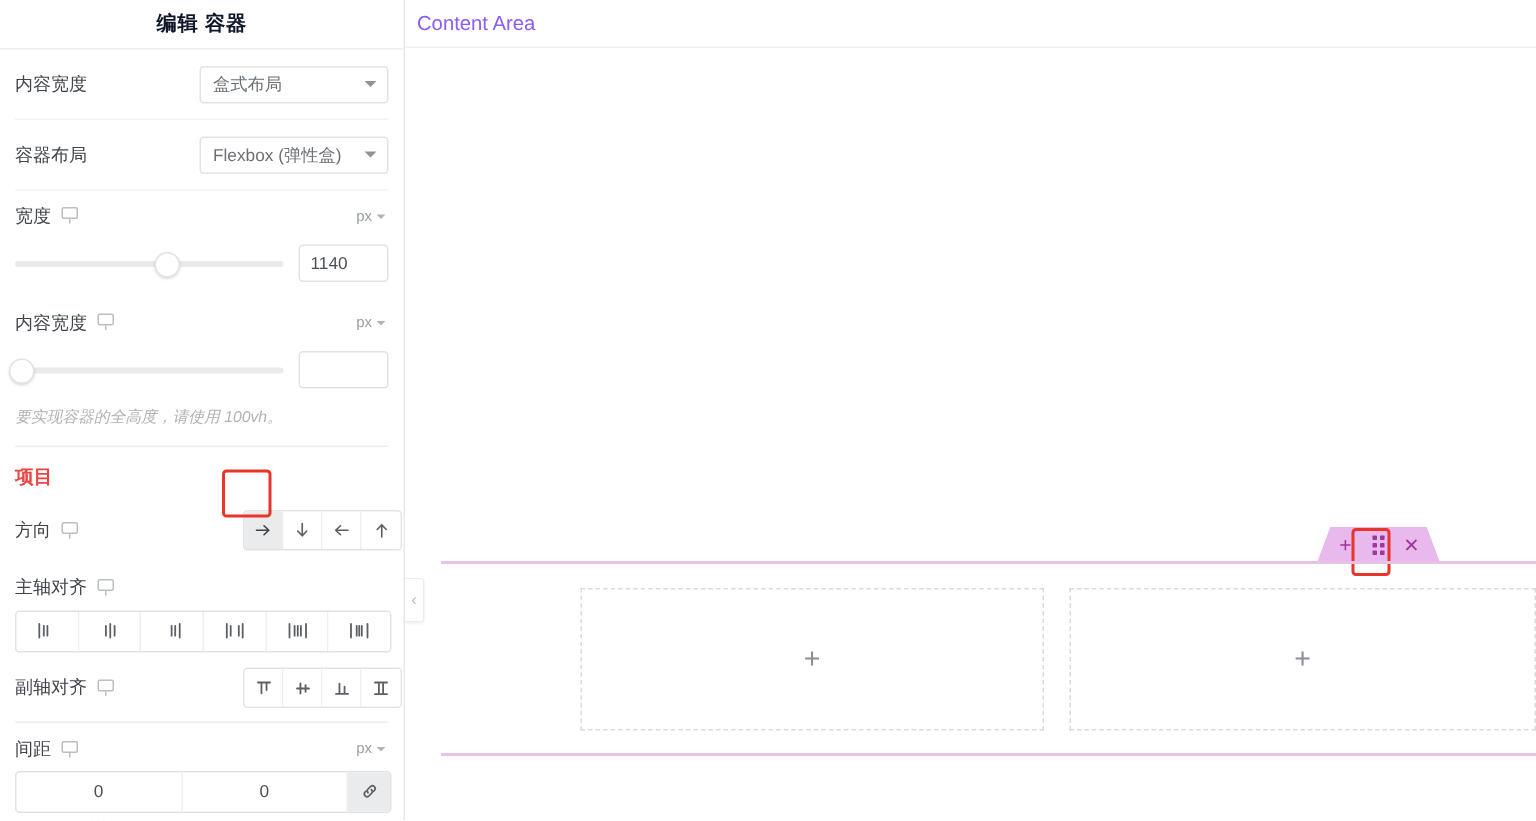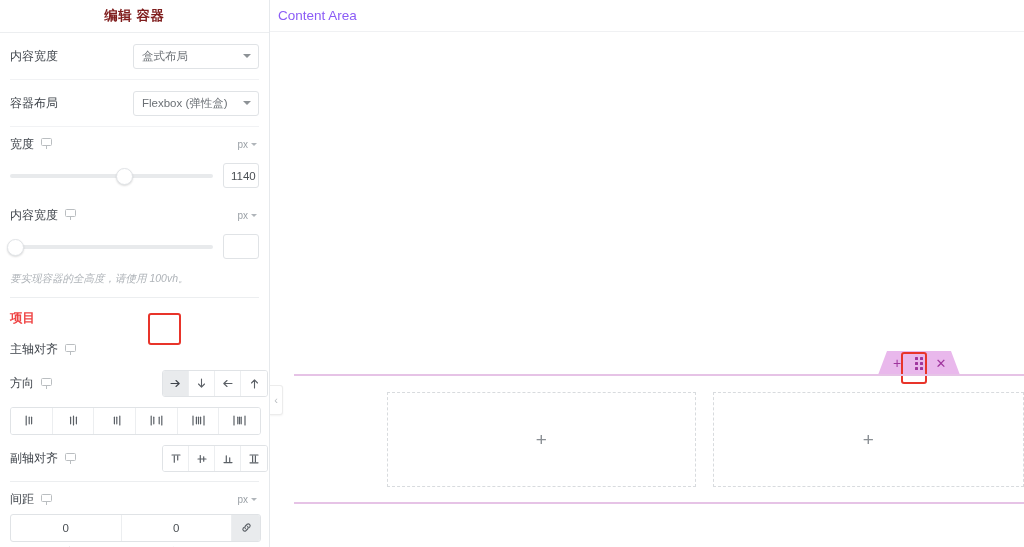--- a/index.html
+++ b/index.html
@@ -15,21 +15,21 @@
 
   
   .sidebar{
     position:relative;width:270px;height:547px;
     background:#ffffff;box-sizing:border-box;
     border-right:1px solid #e6e9ec;
     overflow:hidden;
   }
   .panel-header{
     height:32px;display:flex;align-items:center;justify-content:center;
-    font-size:13.5px;font-weight:700;color:#7f1d1d;letter-spacing:.5px;
+    font-size:13.5px;font-weight:700;color:#0f172a;letter-spacing:.5px;
   }
   .panel-body{padding:0 10px;}
   .sec-divider{height:1px;background:#eceef0;margin:0 0 0 0;}
 
   .row{
     display:flex;align-items:center;min-height:38px;
     border-bottom:1px solid #f1f2f4;
     padding:4px 0;
   }
   .row.nb{border-bottom:none;gap:34px;}
@@ -75,21 +75,21 @@
   
   .sliderrow{display:flex;align-items:center;gap:10px;padding:6px 0 10px 0;}
   .slider{position:relative;flex:1 1 auto;height:16px;display:flex;align-items:center;}
   .slider .track{width:100%;height:4px;border-radius:2px;background:#e8eaec;}
   .slider .knob{
     position:absolute;top:50%;width:15px;height:15px;margin-top:-7.5px;margin-left:-7.5px;
     border-radius:50%;background:#fff;border:1px solid #e1e4e7;
     box-shadow:0 1px 2px rgba(0,0,0,.14);
   }
   .numbox{
-    flex:0 0 auto;width:36px;height:25px;box-sizing:border-box;
+    flex:0 0 auto;width:60px;height:25px;box-sizing:border-box;
     border:1px solid #e0e3e6;border-radius:3px;background:#fff;
     display:flex;align-items:center;padding:0 7px;
     font-size:11.5px;color:#4a4f54;
   }
   .hint{
     font-size:10.5px;color:#aeb3b8;font-style:italic;line-height:1.5;
     padding:2px 0 10px 0;
   }
 
   .sec-title{
@@ -269,31 +269,20 @@
           <div class="knob" style="left:2%;"></div>
         </div>
         <div class="numbox"></div>
       </div>
 
       <div class="hint">要实现容器的全高度，请使用 100vh。</div>
       <div class="sec-divider"></div>
 
       <div class="sec-title">项目</div>
 
-      <div class="row nb" style="min-height:26px;padding-bottom:0;">
-        <div class="row-label">
-          <span>主轴对齐</span>
-          <span class="mon">
-              <i></i>
-              <b></b>
-            </span>
-        </div>
-        <div class="row-control"></div>
-      </div>
-
       <div class="row nb" style="min-height:34px;">
         <div class="row-label">
           <span>方向</span>
           <span class="mon">
               <i></i>
               <b></b>
             </span>
         </div>
         <div class="row-control">
           <div class="seg">
@@ -312,20 +301,31 @@
                   <path d="M11 6.5H3M6 3.5L2.8 6.5 6 9.5" fill="none" stroke="#5b6066" stroke-width="1.1" stroke-linecap="round" stroke-linejoin="round"></path>
                 </svg>
             </div>
             <div class="b">
               <svg width="13" height="13" viewBox="0 0 13 13">
                   <path d="M6.5 11V3M3.5 6l3-3.2 3 3.2" fill="none" stroke="#5b6066" stroke-width="1.1" stroke-linecap="round" stroke-linejoin="round"></path>
                 </svg>
             </div>
           </div>
         </div>
+      </div>
+
+      <div class="row nb" style="min-height:26px;padding-bottom:0;">
+        <div class="row-label">
+          <span>主轴对齐</span>
+          <span class="mon">
+              <i></i>
+              <b></b>
+            </span>
+        </div>
+        <div class="row-control"></div>
       </div>
       <div class="seg-wide">
         <div class="b">
           <svg width="17" height="15" viewBox="0 0 17 15">
               <g stroke="#5b6066" stroke-width="1.2" stroke-linecap="round">
                 <path d="M3.2 3v9"></path>
                 <path d="M6.2 4.2v6.6"></path>
                 <path d="M8.6 4.2v6.6"></path>
               </g>
             </svg>

